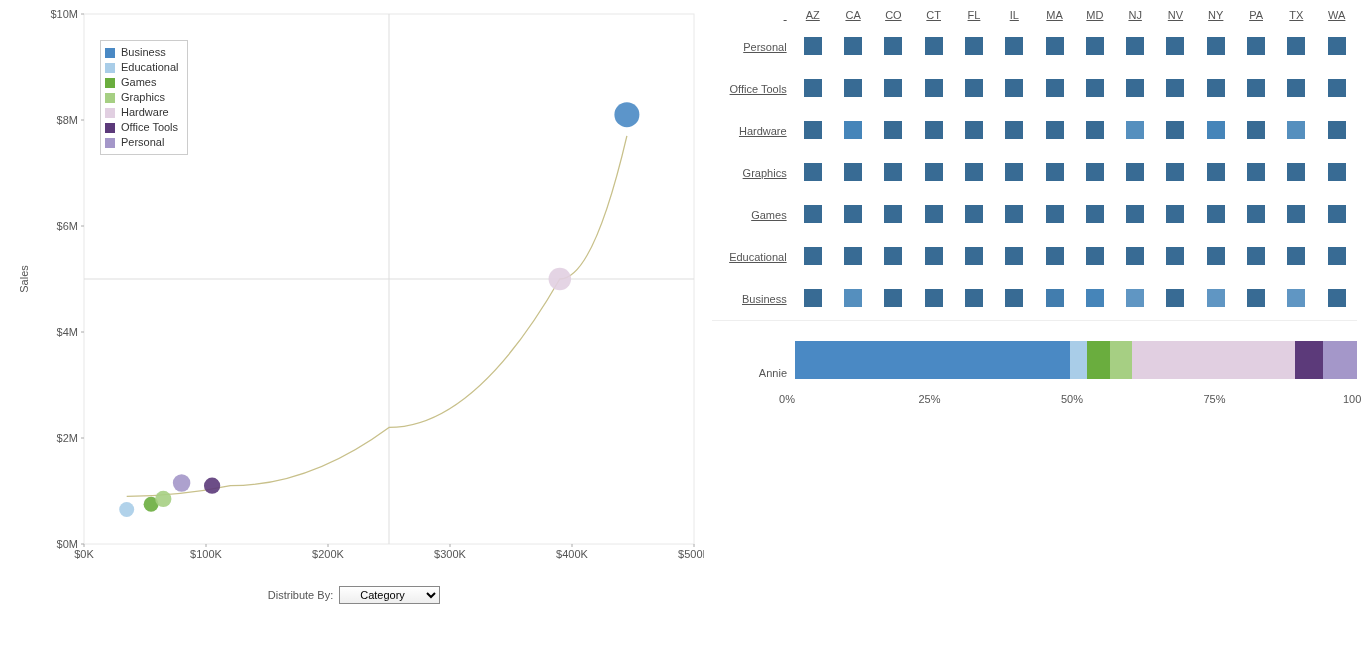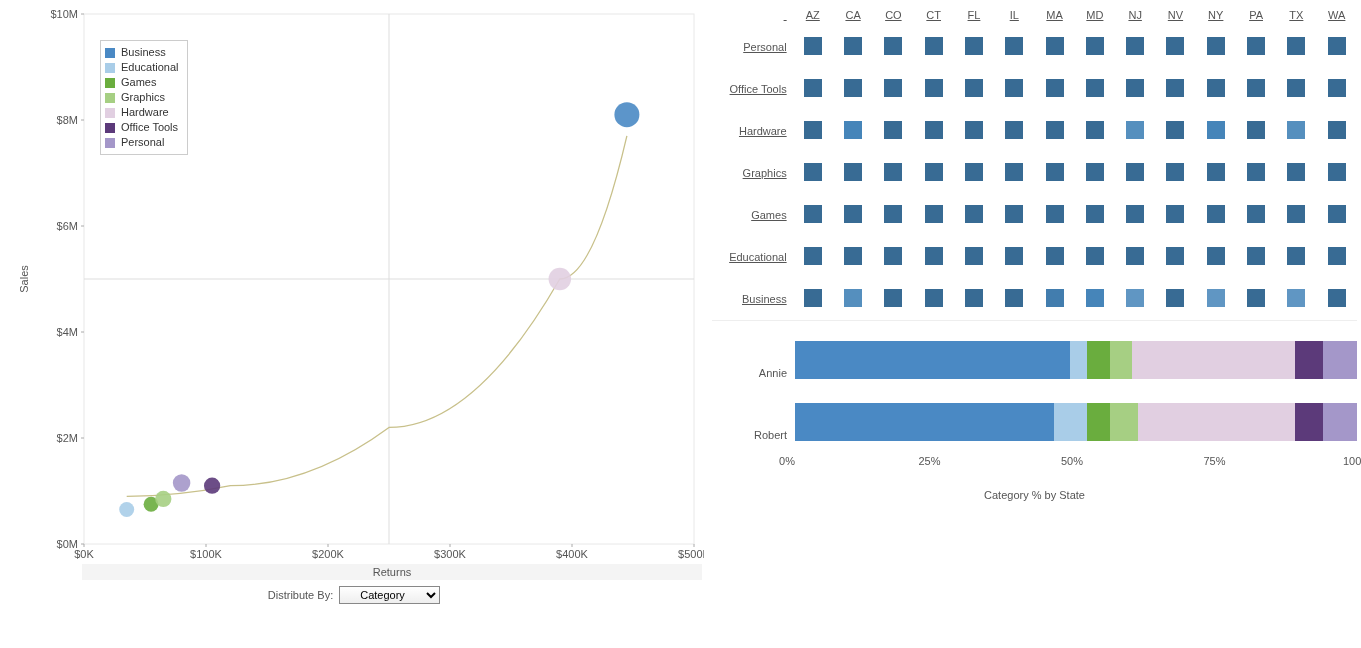--- a/index.html
+++ b/index.html
@@ -107,21 +107,20 @@
           <div class="legend-row">
             <span class="legend-sw" style="background: rgb(92, 58, 122);"></span>
             <span>Office Tools</span>
           </div>
           <div class="legend-row">
             <span class="legend-sw" style="background: rgb(164, 151, 201);"></span>
             <span>Personal</span>
           </div>
         </div>
     <div class="bottom-controls">
-      <div class="returns-band">Returns</div>
       <div class="dist-row">
         <span>Distribute By:</span>
         <select>
           <option>Category</option>
         </select>
       </div>
     </div>
   </div>
 
   <div class="right">
@@ -276,38 +275,25 @@
               <div class="bar">
                 <div class="seg" style="width: 49%; background: rgb(74, 137, 196);"></div>
                 <div class="seg" style="width: 3%; background: rgb(169, 205, 232);"></div>
                 <div class="seg" style="width: 4%; background: rgb(106, 173, 62);"></div>
                 <div class="seg" style="width: 4%; background: rgb(166, 207, 131);"></div>
                 <div class="seg" style="width: 29%; background: rgb(225, 207, 225);"></div>
                 <div class="seg" style="width: 5%; background: rgb(92, 58, 122);"></div>
                 <div class="seg" style="width: 6%; background: rgb(164, 151, 201);"></div>
               </div>
             </div>
-            <div class="bar-row">
-              <div class="name">Robert</div>
-              <div class="bar">
-                <div class="seg" style="width: 46%; background: rgb(74, 137, 196);"></div>
-                <div class="seg" style="width: 6%; background: rgb(169, 205, 232);"></div>
-                <div class="seg" style="width: 4%; background: rgb(106, 173, 62);"></div>
-                <div class="seg" style="width: 5%; background: rgb(166, 207, 131);"></div>
-                <div class="seg" style="width: 28%; background: rgb(225, 207, 225);"></div>
-                <div class="seg" style="width: 5%; background: rgb(92, 58, 122);"></div>
-                <div class="seg" style="width: 6%; background: rgb(164, 151, 201);"></div>
-              </div>
-            </div>
           </div>
       <div class="stack-axis" id="stack-axis">
             <div class="tick" style="left: 0%;">0%</div>
             <div class="tick" style="left: 25%;">25%</div>
             <div class="tick" style="left: 50%;">50%</div>
             <div class="tick" style="left: 75%;">75%</div>
             <div class="tick" style="left: 100%;">100%</div>
           </div>
-      <div class="small-title">Category % by State</div>
     </div>
   </div>
 </div>
 
 </div>
 
 </body></html>

